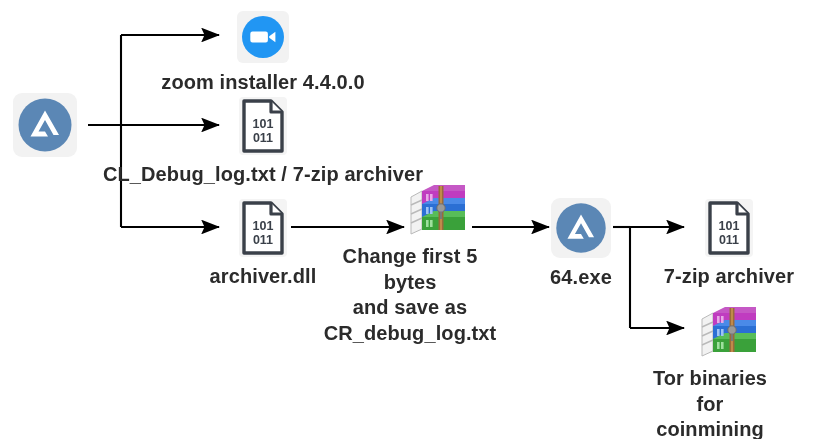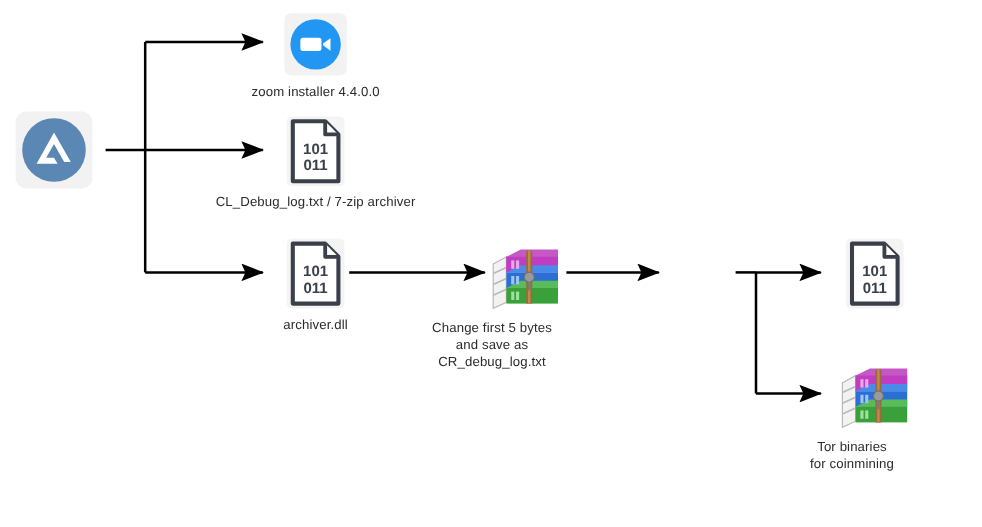--- a/index.html
+++ b/index.html
@@ -17,27 +17,28 @@
     background: #ffffff;
     overflow: hidden;
   }
   .node {
     position: absolute;
     display: flex;
     flex-direction: column;
     align-items: center;
   }
   .label {
-    font-size: 11px;
+    font-size: 20px;
     color: #2b2b2b;
     text-align: center;
     line-height: 1.28;
     white-space: pre-line;
     margin-top: 7px;
     letter-spacing: 0.1px;
+    font-weight: bold;
   }
   .icon-box {
     display: flex;
     align-items: center;
     justify-content: center;
   }
   
   .anydesk-wrap {
     background: #f2f2f2;
     border-radius: 9px;
@@ -151,21 +152,21 @@
       <svg width="46" height="56" viewBox="0 0 46 56">
         <path d="M4 3 h27 l11 11 v39 h-38 z" fill="#ffffff" stroke="#3a4049" stroke-width="3.4" stroke-linejoin="round"></path>
         <path d="M31 3 v11 h11" fill="#ffffff" stroke="#3a4049" stroke-width="3.2" stroke-linejoin="round"></path>
         <text x="23" y="30" text-anchor="middle" font-family="Liberation Sans, sans-serif" font-size="12.5" font-weight="bold" fill="#3a4049">101</text>
         <text x="23" y="44" text-anchor="middle" font-family="Liberation Sans, sans-serif" font-size="12.5" font-weight="bold" fill="#3a4049">011</text>
       </svg>
     </div>
     <div class="label" style="white-space:nowrap;">archiver.dll</div>
   </div>
 
-  <div class="node" style="left:404px; top:204px; width:68px;">
+  <div class="node" style="left:404px; top:181px; width:68px;">
     <div class="icon-box">
       <svg width="64" height="56" viewBox="0 0 64 56">
 
         <path d="M5 16 L16 10 L16 48 L5 53 Z" fill="#f2f2f2" stroke="#b9b9b9" stroke-width="1"></path>
         <path d="M5 24 L16 19" stroke="#b9b9b9" stroke-width="1.4"></path>
         <path d="M5 33 L16 28" stroke="#b9b9b9" stroke-width="1.4"></path>
         <path d="M5 42 L16 37" stroke="#b9b9b9" stroke-width="1.4"></path>
 
         <path d="M16 10 L28 4 L59 4 L59 17 L16 23 Z" fill="#c558c5"></path>
         <rect x="16" y="10" width="43" height="13" fill="#c03cc0"></rect>
@@ -187,30 +188,40 @@
         <path d="M35 5 L35 49" stroke="#c08a4a" stroke-width="2"></path>
         <circle cx="35" cy="27" r="4.2" fill="#9a9a9a" stroke="#6e6e6e" stroke-width="1"></circle>
         <path d="M35 31 L35 38" stroke="#7a7a7a" stroke-width="2"></path>
       </svg>
     </div>
     <div class="label" style="width:180px; margin-left:-56px;">Change first 5 bytes
 and save as
 CR_debug_log.txt</div>
   </div>
 
+  <div class="node" style="left:549px; top:198px; width:64px;">
+    <div class="icon-box anydesk-wrap">
+      <svg width="56" height="56" viewBox="0 0 60 60">
+        <circle cx="30" cy="30" r="26.5" fill="#5b87b5"></circle>
+        <path d="M30 15.5 L44 40 L38.5 40 L30 25 L23.5 36.5 L30 36.5 L33 41.5 L15.5 41.5 Z" fill="#ffffff"></path>
+      </svg>
+    </div>
+    <div class="label" style="white-space:nowrap;">64.exe</div>
+  </div>
 
   <div class="node" style="left:697px; top:199px; width:64px;">
     <div class="icon-box file-wrap">
       <svg width="46" height="56" viewBox="0 0 46 56">
         <path d="M4 3 h27 l11 11 v39 h-38 z" fill="#ffffff" stroke="#3a4049" stroke-width="3.4" stroke-linejoin="round"></path>
         <path d="M31 3 v11 h11" fill="#ffffff" stroke="#3a4049" stroke-width="3.2" stroke-linejoin="round"></path>
         <text x="23" y="30" text-anchor="middle" font-family="Liberation Sans, sans-serif" font-size="12.5" font-weight="bold" fill="#3a4049">101</text>
         <text x="23" y="44" text-anchor="middle" font-family="Liberation Sans, sans-serif" font-size="12.5" font-weight="bold" fill="#3a4049">011</text>
       </svg>
     </div>
+    <div class="label" style="white-space:nowrap;">7-zip archiver</div>
   </div>
 
   <div class="node" style="left:697px; top:303px; width:64px;">
     <div class="icon-box">
       <svg width="64" height="56" viewBox="0 0 64 56">
         <path d="M5 16 L16 10 L16 48 L5 53 Z" fill="#f2f2f2" stroke="#b9b9b9" stroke-width="1"></path>
         <path d="M5 24 L16 19" stroke="#b9b9b9" stroke-width="1.4"></path>
         <path d="M5 33 L16 28" stroke="#b9b9b9" stroke-width="1.4"></path>
         <path d="M5 42 L16 37" stroke="#b9b9b9" stroke-width="1.4"></path>
         <path d="M16 10 L28 4 L59 4 L59 17 L16 23 Z" fill="#c558c5"></path>

